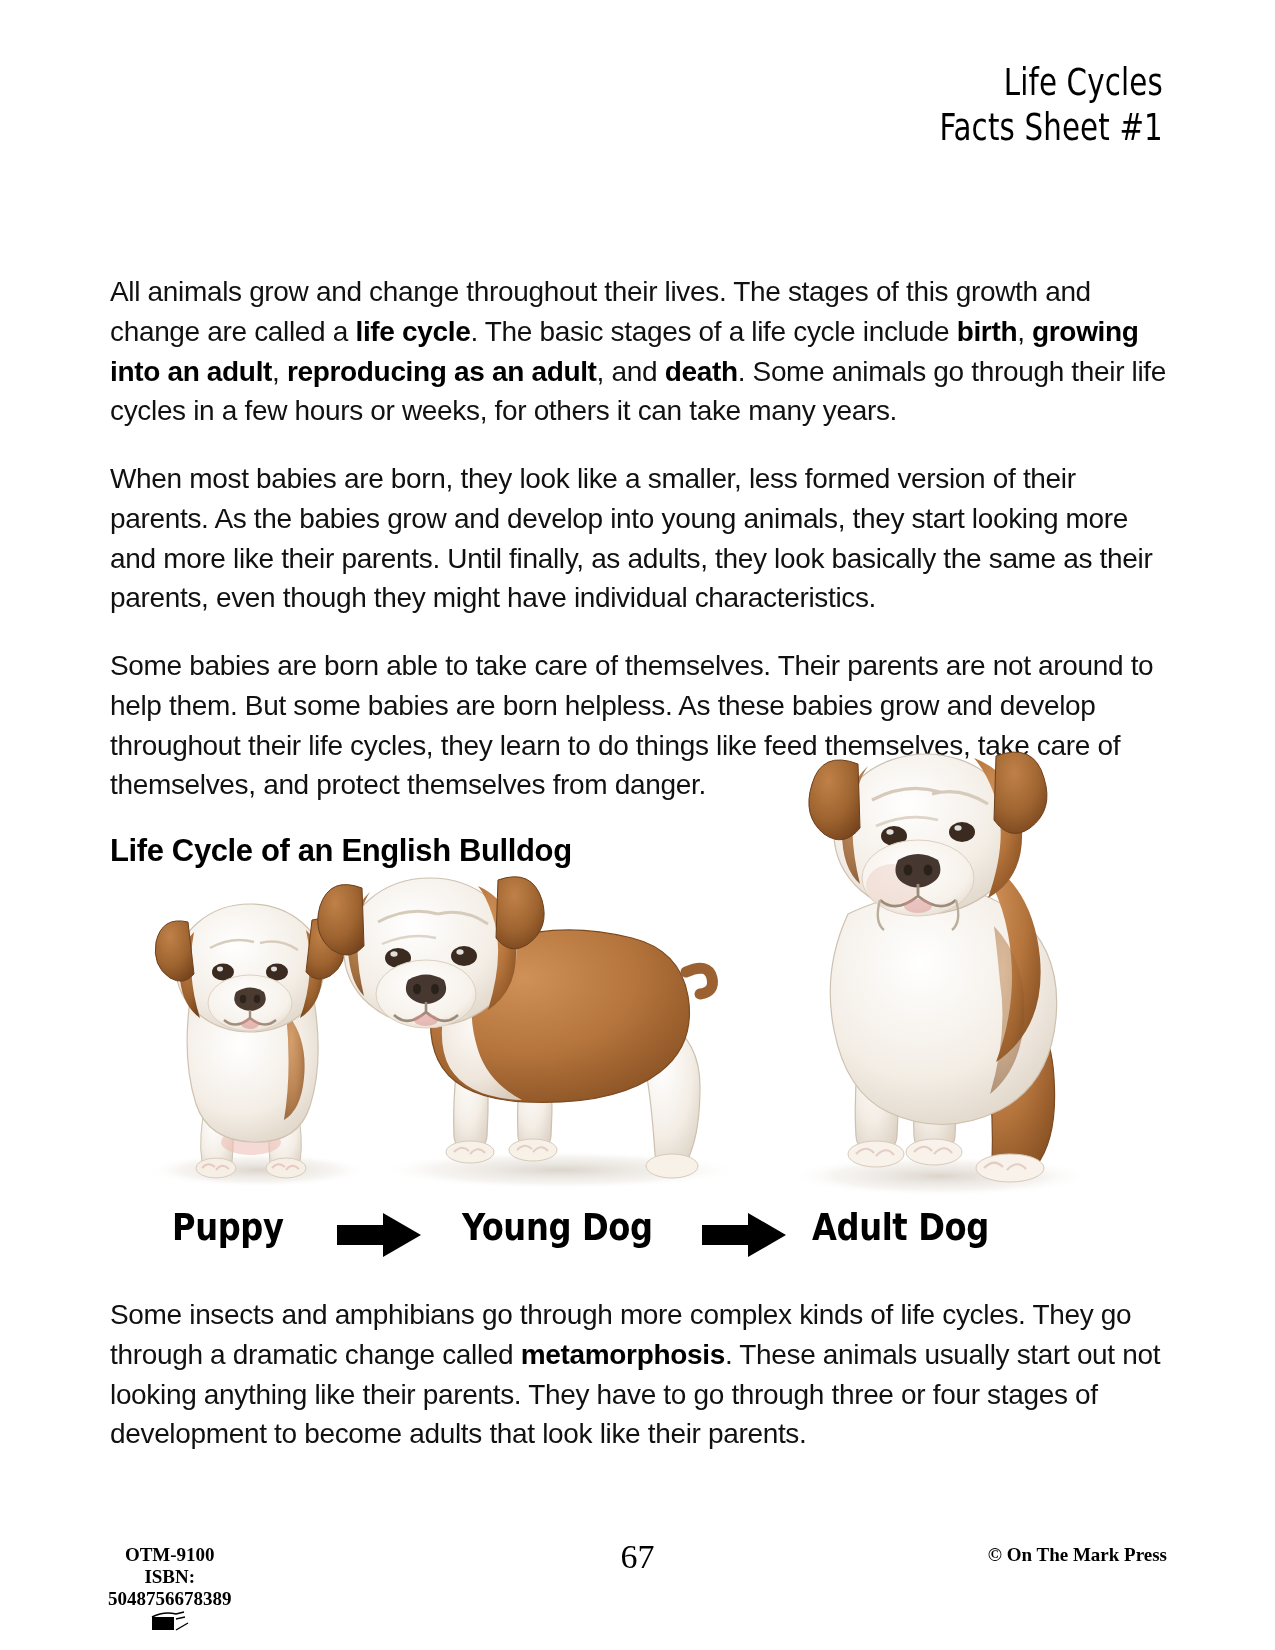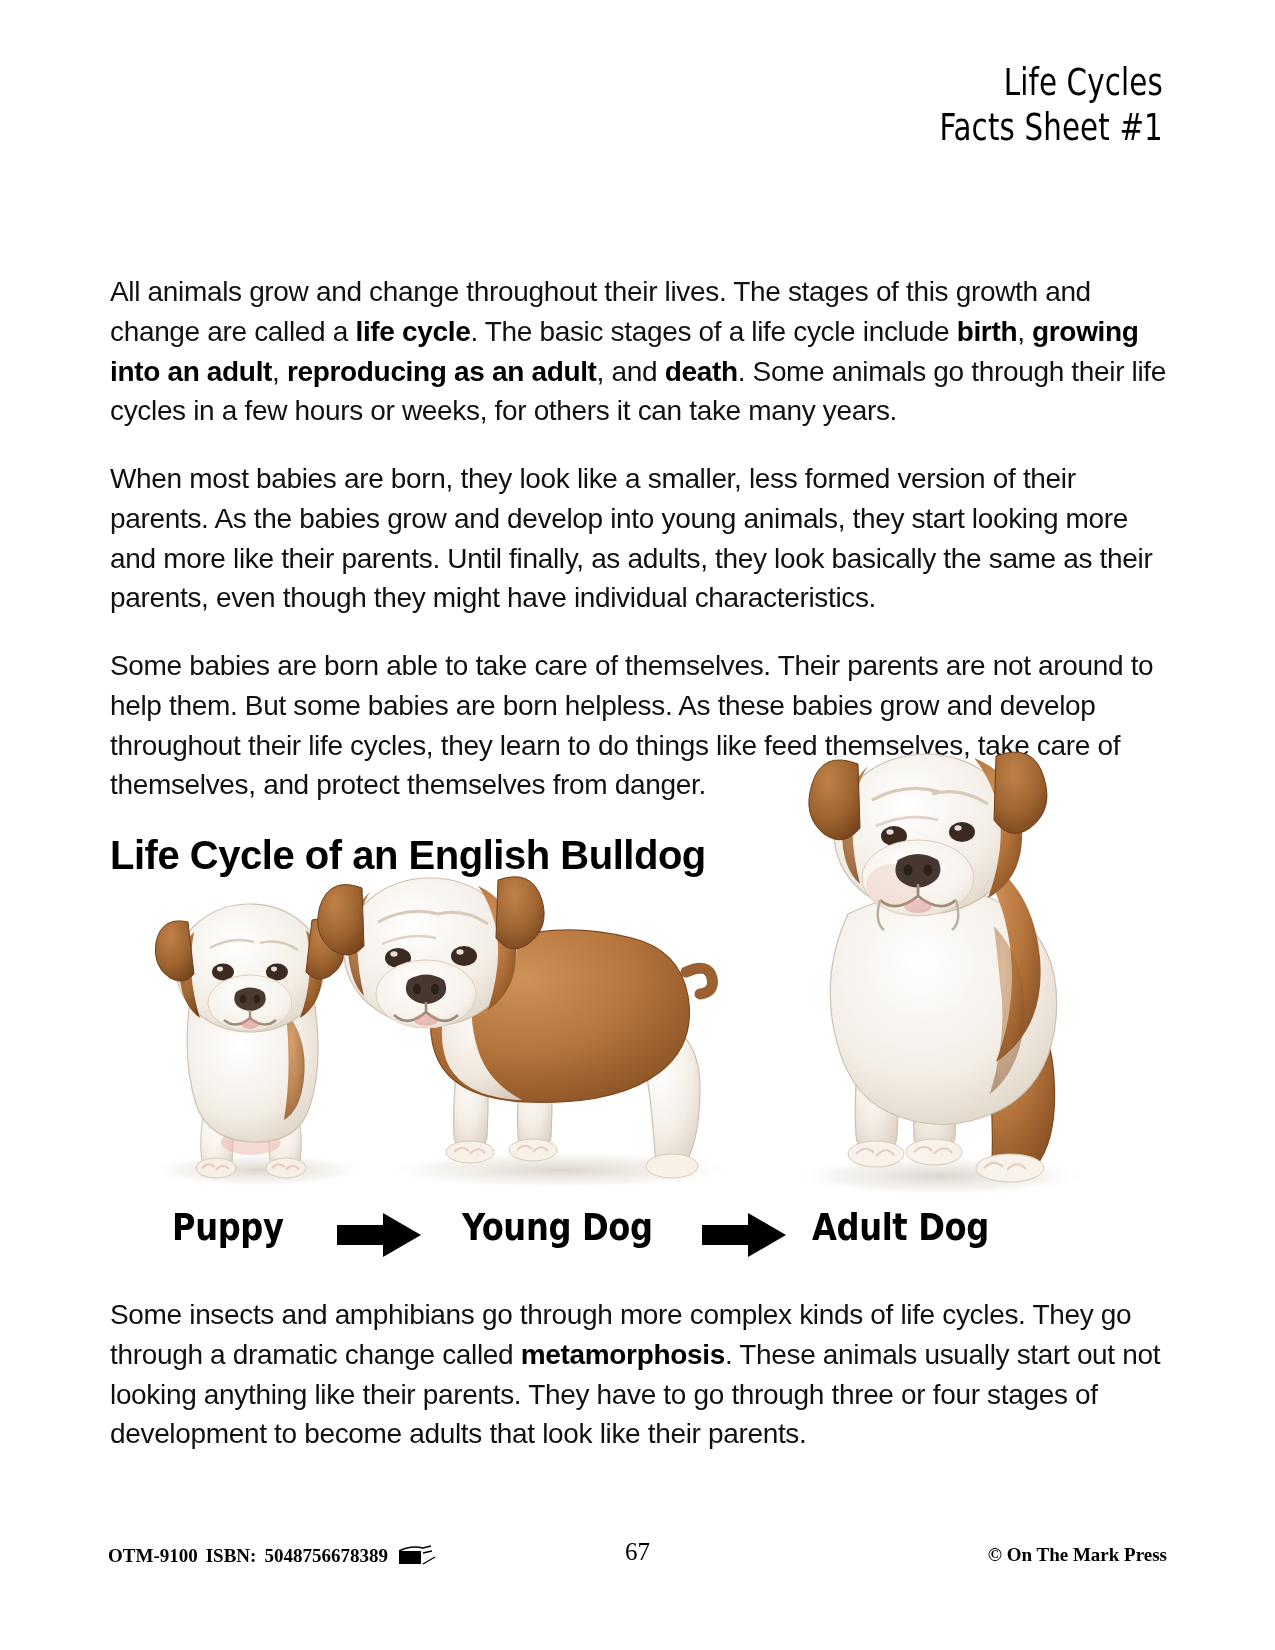--- a/index.html
+++ b/index.html
@@ -113,21 +113,21 @@
     color: #111;
     letter-spacing: -0.012em;
     text-align: left;
   }
   p.body-par b { font-weight: 700; color: #000; }
 
   h2.section-title {
     margin: 22px 0 0 0;
     font-family: "Liberation Sans", sans-serif;
     font-weight: 700;
-    font-size: 40px;
+    font-size: 31px;
     letter-spacing: -0.012em;
     color: #000;
   }
 
   
   .figure {
     position: absolute;
     left: 110px;
     right: 108px;
     top: 700px;
@@ -183,30 +183,31 @@
     font-family: "Liberation Serif", serif;
     font-weight: 700;
     font-size: 19px;
     color: #000;
   }
   .footer-left {
     position: absolute;
     left: 0; top: 0;
     display: flex;
     align-items: center;
-    gap: 8px;
+    gap: 0;
     white-space: nowrap;
+    flex-direction: column;
   }
   .footer-center {
     position: absolute;
     left: 0; right: 0;
     top: -6px;
     text-align: center;
     font-family: "Liberation Serif", serif;
-    font-size: 25px;
+    font-size: 34px;
     font-weight: 400;
   }
   .footer-right {
     position: absolute;
     right: 0; top: 0;
     white-space: nowrap;
     text-align: right;
   }
   .book-mark { display: inline-block; width: 42px; height: 24px; }
 </style>

